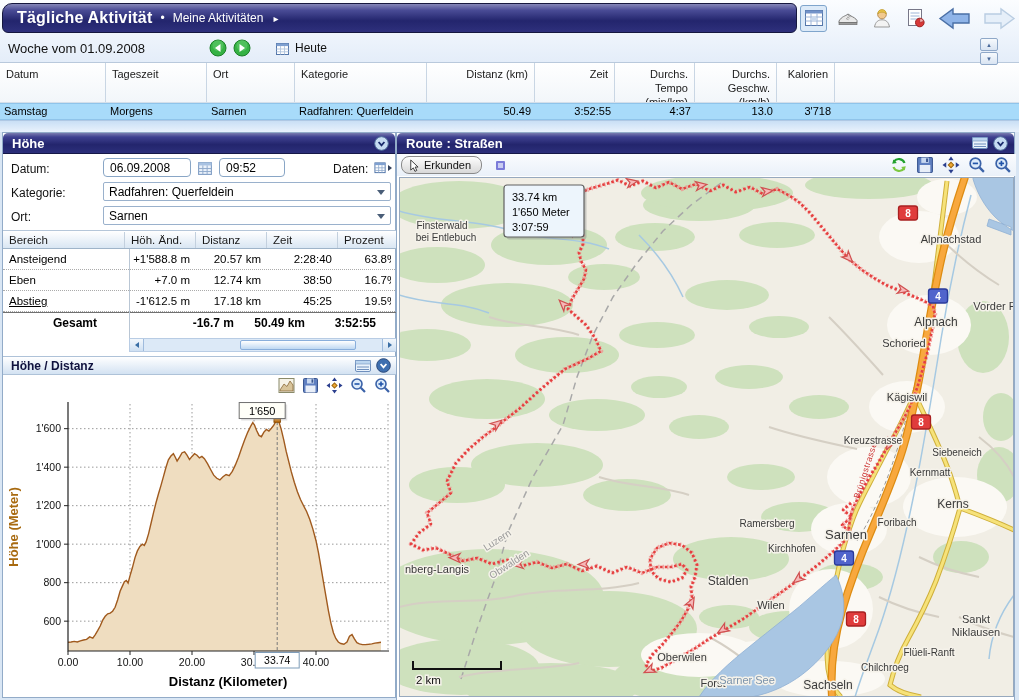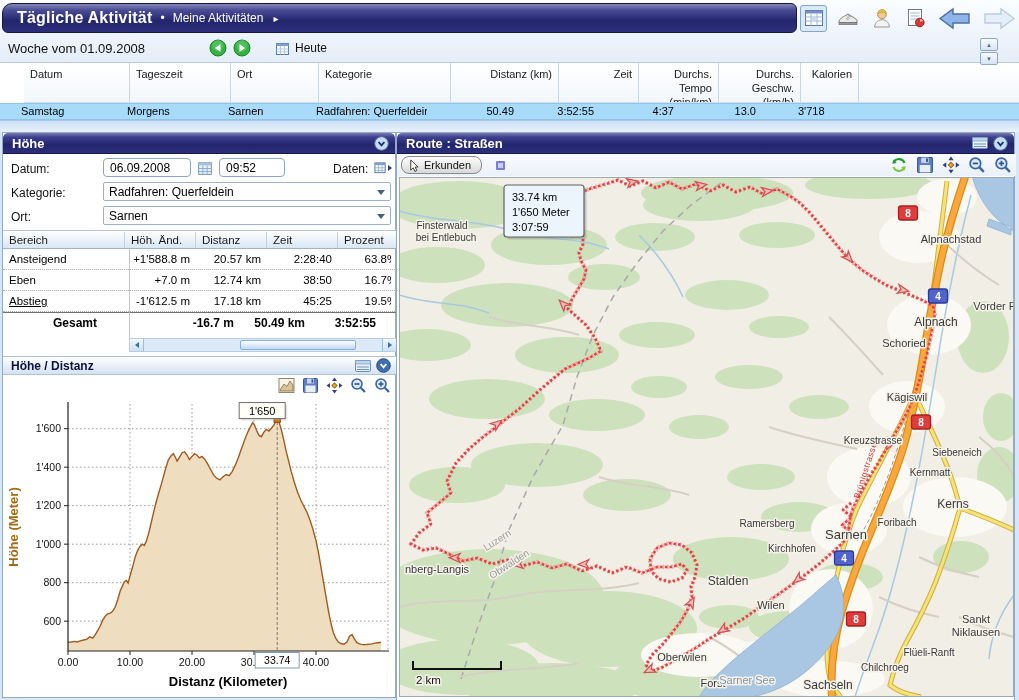--- a/index.html
+++ b/index.html
@@ -26,25 +26,25 @@
 
   .week-nav { position:absolute; left:0; top:36px; width:1019px; height:24px; display:flex; align-items:center; }
   .wn-label { font-size:13px; color:#111; margin-left:8px; width:195px; }
   .wn-btn { width:18px; height:18px; margin-right:6px; cursor:pointer; }
   .wn-today { display:flex; align-items:center; gap:5px; margin-left:18px; cursor:pointer; font-size:12px; color:#111; }
 
   
   .act-table { position:absolute; left:0; top:62px; width:1019px; height:58px; background:#fff;
     border-top:1px solid #B9C9DC; border-bottom:1px solid #C7D7E8; }
   .act-header { display:flex; height:40px; background:linear-gradient(#FFFFFF,#F2F6FA);
-    border-bottom:1px solid #D4DFEA;margin-left:24px; }
+    border-bottom:1px solid #D4DFEA; }
   .ath-cell { font-size:11px; color:#1a1a1a; padding:5px 6px; border-right:1px solid #C9D6E4;
     white-space:pre-line; line-height:1.25; overflow:hidden; flex:none; }
   .act-row { display:flex; height:17px; background:#A8DBFA; border-top:1px solid #8FC4EA; border-bottom:1px solid #8FC4EA; }
-  .atr-cell { font-size:11px; color:#000; padding:1px 21px; overflow:hidden; white-space:nowrap; flex:none; }
+  .atr-cell { font-size:11px; color:#000; padding:1px 4px; overflow:hidden; white-space:nowrap; flex:none; }
   .num { text-align:right; }
   .act-spinner { position:absolute; right:21px; top:38px; width:18px; height:27px; display:flex; flex-direction:column; gap:1px; }
   .spin-btn { flex:1; background:linear-gradient(#F7FAFD,#D9E4F2); border:1px solid #8FA8C8; border-radius:2px;
     font-size:6px; color:#4A6A9A; display:flex; align-items:center; justify-content:center; cursor:pointer; }
 
   .splitter { position:absolute; left:0; top:120px; width:1019px; height:12px;
     background:linear-gradient(#C9DFF5,#E9F2FC); border-top:1px solid #AFC8E4; }
 
   
   .panel { position:absolute; top:132px; background:#fff; border:1px solid #92ABC8; }

